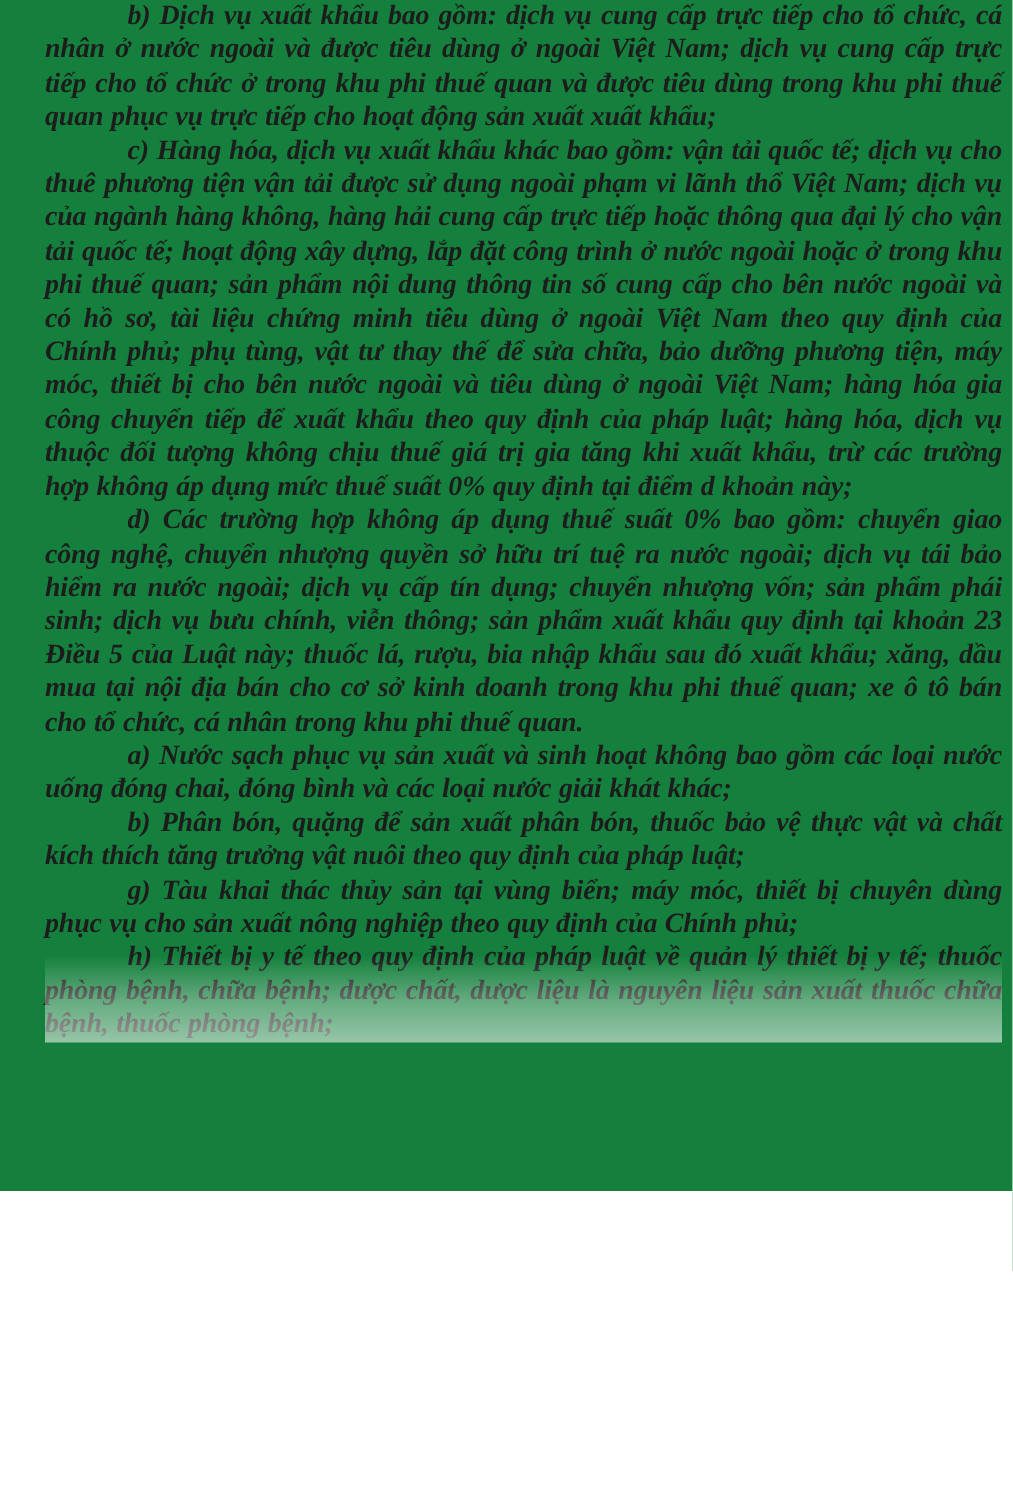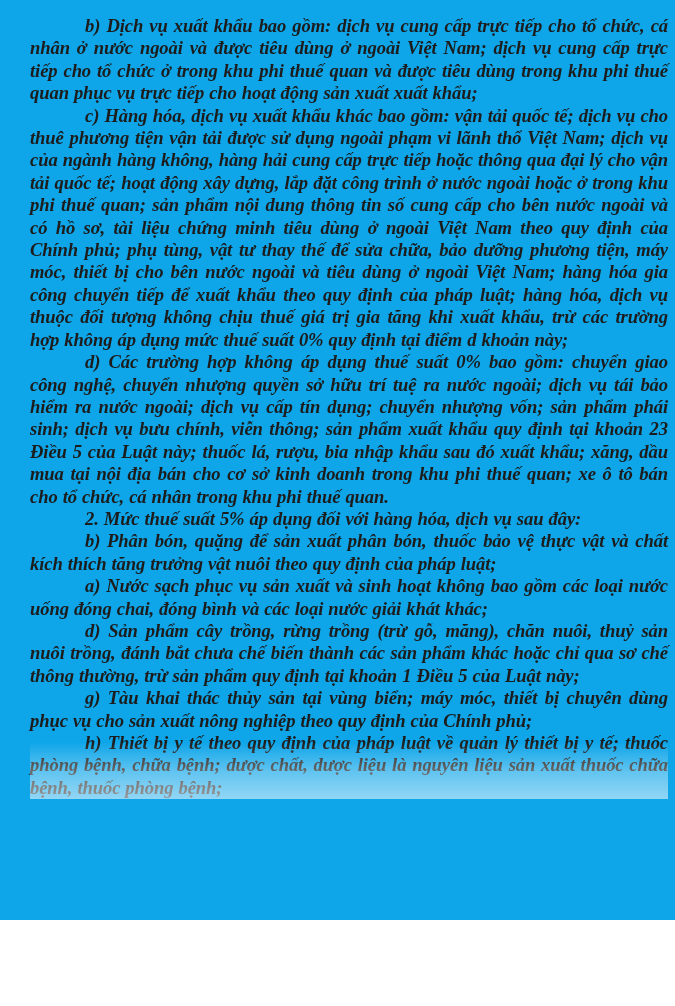--- a/index.html
+++ b/index.html
@@ -9,23 +9,23 @@
   }
   body {
     width: 675px;
     height: 1006px;
     overflow: hidden;
     font-family: "Liberation Serif", "DejaVu Serif", serif;
   }
   .page {
     box-sizing: border-box;
     width: 675px;
-    height: 920px;
-    padding: 15px 7px 6px 30px;
-    background: #0ea5e9;
+    height: 794px;
+    padding: 0 7px 6px 30px;
+    background: #15803d;
     color: #1c1c1c;
   }
   .doc p {
     margin: 0;
     font-style: italic;
     font-weight: bold;
     font-size: 18.6px;
     line-height: 22.4px;
     text-align: justify;
     text-indent: 55px;
@@ -47,21 +47,19 @@
       rgba(255,255,255,0.55) 100%);
   }
 </style>
 </head>
 <body>
 
 <main class="page doc">
   <p>b) Dịch vụ xuất khẩu bao gồm: dịch vụ cung cấp trực tiếp cho tổ chức, cá nhân ở nước ngoài và được tiêu dùng ở ngoài Việt Nam; dịch vụ cung cấp trực tiếp cho tổ chức ở trong khu phi thuế quan và được tiêu dùng trong khu phi thuế quan phục vụ trực tiếp cho hoạt động sản xuất xuất khẩu;</p>
   <p>c) Hàng hóa, dịch vụ xuất khẩu khác bao gồm: vận tải quốc tế; dịch vụ cho thuê phương tiện vận tải được sử dụng ngoài phạm vi lãnh thổ Việt Nam; dịch vụ của ngành hàng không, hàng hải cung cấp trực tiếp hoặc thông qua đại lý cho vận tải quốc tế; hoạt động xây dựng, lắp đặt công trình ở nước ngoài hoặc ở trong khu phi thuế quan; sản phẩm nội dung thông tin số cung cấp cho bên nước ngoài và có hồ sơ, tài liệu chứng minh tiêu dùng ở ngoài Việt Nam theo quy định của Chính phủ; phụ tùng, vật tư thay thế để sửa chữa, bảo dưỡng phương tiện, máy móc, thiết bị cho bên nước ngoài và tiêu dùng ở ngoài Việt Nam; hàng hóa gia công chuyển tiếp để xuất khẩu theo quy định của pháp luật; hàng hóa, dịch vụ thuộc đối tượng không chịu thuế giá trị gia tăng khi xuất khẩu, trừ các trường hợp không áp dụng mức thuế suất 0% quy định tại điểm d khoản này;</p>
   <p>d) Các trường hợp không áp dụng thuế suất 0% bao gồm: chuyển giao công nghệ, chuyển nhượng quyền sở hữu trí tuệ ra nước ngoài; dịch vụ tái bảo hiểm ra nước ngoài; dịch vụ cấp tín dụng; chuyển nhượng vốn; sản phẩm phái sinh; dịch vụ bưu chính, viễn thông; sản phẩm xuất khẩu quy định tại khoản 23 Điều 5 của Luật này; thuốc lá, rượu, bia nhập khẩu sau đó xuất khẩu; xăng, dầu mua tại nội địa bán cho cơ sở kinh doanh trong khu phi thuế quan; xe ô tô bán cho tổ chức, cá nhân trong khu phi thuế quan.</p>
-  <p>2. Mức thuế suất 5% áp dụng đối với hàng hóa, dịch vụ sau đây:</p>
+  <p>a) Nước sạch phục vụ sản xuất và sinh hoạt không bao gồm các loại nước uống đóng chai, đóng bình và các loại nước giải khát khác;</p>
   <p>b) Phân bón, quặng để sản xuất phân bón, thuốc bảo vệ thực vật và chất kích thích tăng trưởng vật nuôi theo quy định của pháp luật;</p>
-  <p>a) Nước sạch phục vụ sản xuất và sinh hoạt không bao gồm các loại nước uống đóng chai, đóng bình và các loại nước giải khát khác;</p>
-  <p>d) Sản phẩm cây trồng, rừng trồng (trừ gỗ, măng), chăn nuôi, thuỷ sản nuôi trồng, đánh bắt chưa chế biến thành các sản phẩm khác hoặc chỉ qua sơ chế thông thường, trừ sản phẩm quy định tại khoản 1 Điều 5 của Luật này;</p>
   <p>g) Tàu khai thác thủy sản tại vùng biển; máy móc, thiết bị chuyên dùng phục vụ cho sản xuất nông nghiệp theo quy định của Chính phủ;</p>
   <span class="fade-wrap" style="display:block;">
     <p>h) Thiết bị y tế theo quy định của pháp luật về quản lý thiết bị y tế; thuốc phòng bệnh, chữa bệnh; dược chất, dược liệu là nguyên liệu sản xuất thuốc chữa bệnh, thuốc phòng bệnh;</p>
   </span>
 </main>
 
 </body></html>

